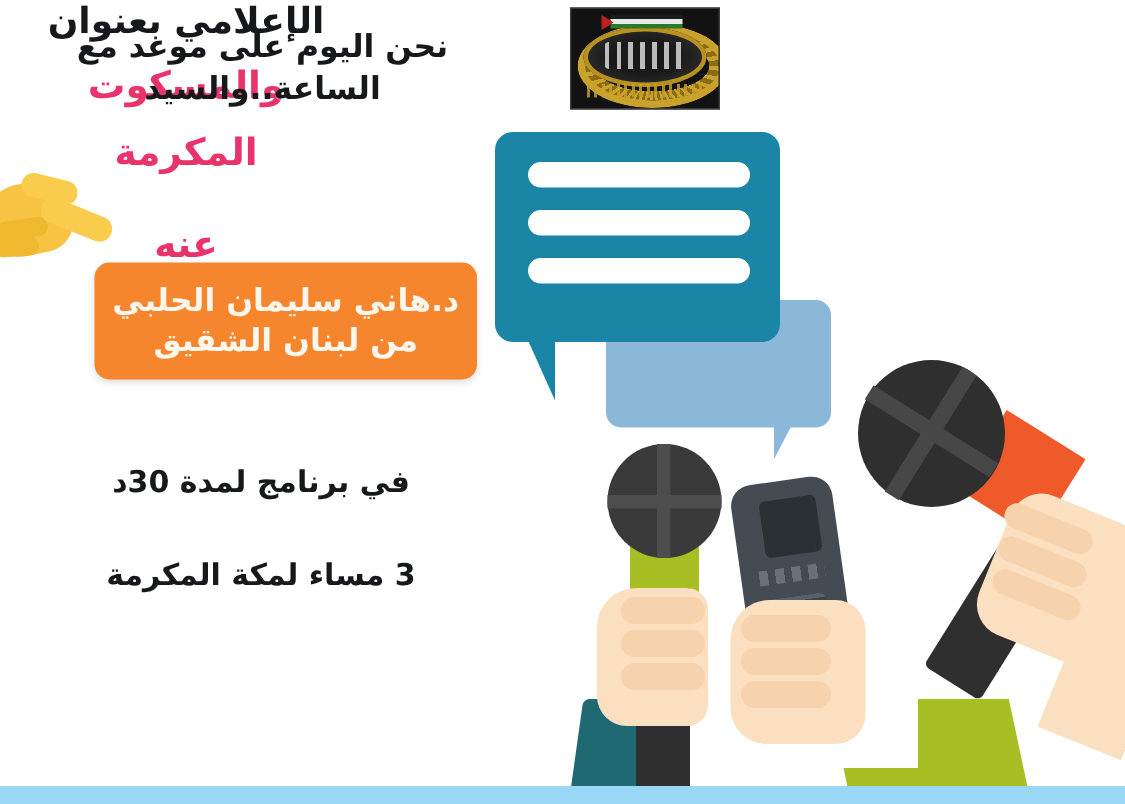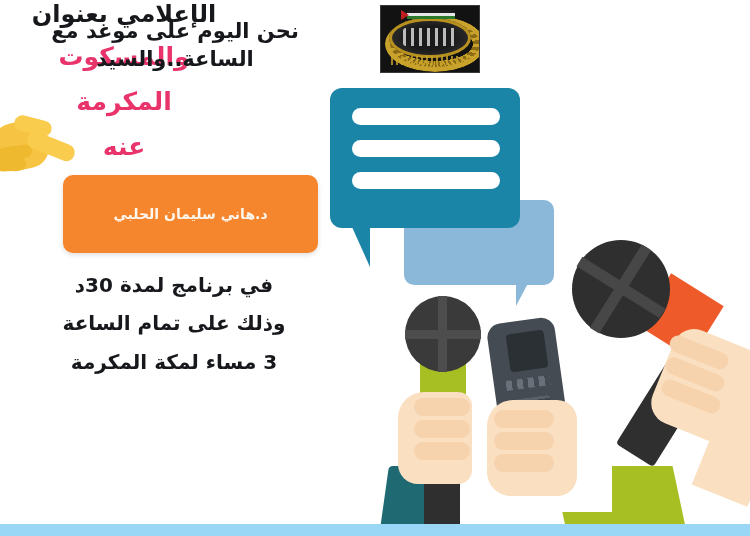--- a/index.html
+++ b/index.html
@@ -129,33 +129,33 @@
        font-weight:bold;line-height:1.32;}
   .hl-left{left:20px;top:18px;width:310px;color:#16181c;font-size:21px;
            text-shadow:0 1px 0 rgba(255,255,255,.25);}
   .hl-left .l{display:block;}
 
   .name-badge{position:absolute;left:63px;top:175px;width:255px;height:78px;
     background:#f5862d;border-radius:10px;
     box-shadow:0 2px 5px rgba(0,0,0,.13);}
   .name-badge .txtin{position:absolute;inset:0;display:flex;flex-direction:column;
     align-items:center;justify-content:center;direction:rtl;text-align:center;
-    color:#fdf6ec;font-size:14px;font-weight:bold;line-height:1.3;}
+    color:#fdf6ec;font-size:21px;font-weight:bold;line-height:1.3;}
 
   .sched{left:18px;top:272px;width:312px;color:#16181c;font-size:20px;}
-  .sched .l{display:block;margin-bottom:12px;}
+  .sched .l{display:block;margin-bottom:12px;margin-top:36px;}
 
   .hl-right{left:500px;top:6px;width:248px;}
   .hl-right .big{display:block;color:#16181c;font-size:24px;font-weight:bold;
                  direction:rtl;text-align:center;letter-spacing:-.3px;}
   .hl-right .pink{display:block;color:#e8336b;font-size:25px;font-weight:bold;
                   direction:rtl;text-align:center;margin-top:14px;
                   text-shadow:0 1px 0 rgba(255,255,255,.3);}
   .hl-right .pink.p2{margin-top:16px;}
-  .hl-right .pink.p3{margin-top:16px;}
+  .hl-right .pink.p3{margin-top:32px;}
 
   .bottom-band{left:0;top:524px;width:750px;height:12px;background:#9ad6f6;}
 </style>
 </head>
 <body>
 
 <div id="poster">
 
   <div class="art bubble-back"></div>
   <div class="art bubble-back-tail"></div>
@@ -218,26 +218,26 @@
   </div>
 
   <div class="txt hl-left">
     <span class="l">نحن اليوم على موعد مع</span>
     <span class="l">الساعة..والسيد</span>
   </div>
 
   <div class="name-badge">
     <div class="txtin">
       <span>د.هاني سليمان الحلبي</span>
+      <span>من لبنان الشقيق</span>
     </div>
   </div>
 
   <div class="txt sched">
     <span class="l">في برنامج لمدة 30د</span>
-    <span class="l">وذلك على تمام الساعة</span>
     <span class="l">3 مساء لمكة المكرمة</span>
   </div>
 
   <div class="hl-right">
     <span class="big">الإعلامي بعنوان</span>
     <span class="pink p1">والمسكوت</span>
     <span class="pink p2">المكرمة</span>
     <span class="pink p3">عنه</span>
   </div>
 

